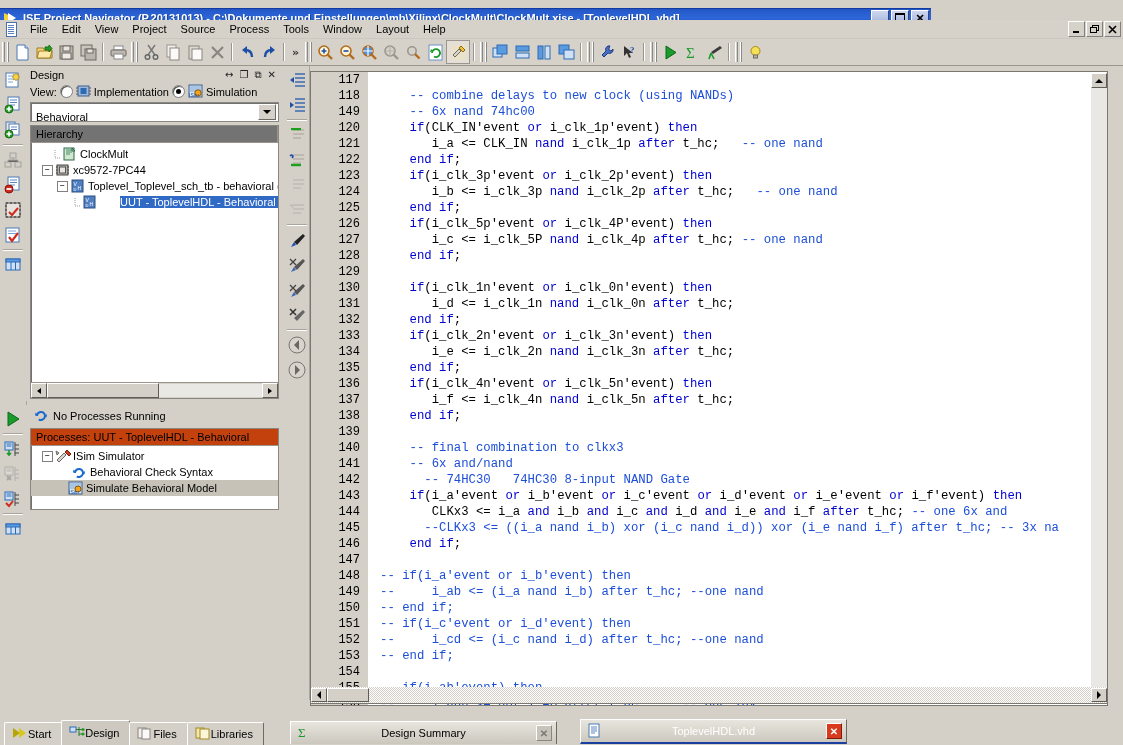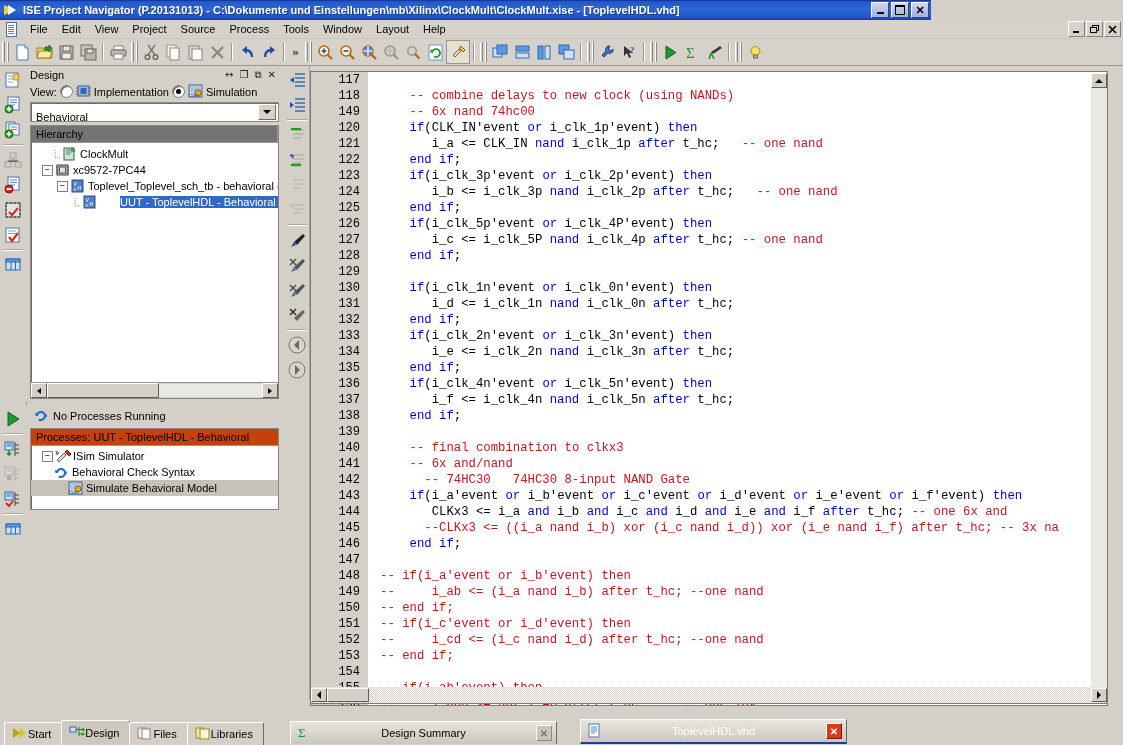--- a/index.html
+++ b/index.html
@@ -7,21 +7,21 @@
     width:1123px;height:745px;overflow:hidden;
     font-family:"Liberation Sans", sans-serif;
     font-size:11px;
     background:#d4d0c8;
     -webkit-font-smoothing:none;
   }
   #app{position:relative;width:1123px;height:745px;background:#d4d0c8;overflow:hidden;}
 
   
   .titlebar{
-    position:absolute;left:0;top:0;width:931px;height:20px;
+    position:absolute;left:0;top:8px;width:931px;height:20px;
     background:linear-gradient(to bottom,#0a2d8f 0%,#2458c8 8%,#2d66d8 48%,#1c52c0 90%,#0d3a9e 100%);
     display:flex;align-items:center;
   }
   .titlebar .tlogo{
     width:17px;height:15px;margin-left:3px;margin-right:3px;flex:none;position:relative;
   }
   .titlebar .tlogo:before{
     content:"";position:absolute;left:1px;top:2px;
     border-left:11px solid #f2d23a;border-top:5px solid transparent;border-bottom:5px solid transparent;
   }
@@ -147,21 +147,21 @@
     position:absolute;left:26px;top:5px;width:796px;height:633px;background:#fff;
     border:1px solid #7a7670;overflow:hidden;
   }
   .gutter{position:absolute;left:0;top:0;width:57px;height:100%;background:#d4d0c8;}
   .gutter .mark{position:absolute;left:0;top:0;width:5px;height:100%;background:#ece9e3;border-right:1px solid #b5b1a9;}
   .code{position:absolute;left:0;top:0;right:0;bottom:0;font-family:"Liberation Mono","DejaVu Sans Mono",monospace;font-size:12.3px;}
   .ln{height:16px;line-height:16px;display:flex;white-space:pre;}
   .ln .num{width:49px;text-align:right;padding-right:8px;color:#000;flex:none;background:#d4d0c8;font-size:12px;}
   .ln .txt{padding-left:12px;white-space:pre;}
   .kw{color:#0000d0;}
-  .cm{color:#b91c1c;}
+  .cm{color:#1d4ed8;}
   .pl{color:#000000;}
 
   .vscroll{
     position:absolute;right:0;top:1px;width:16px;height:631px;background:repeating-conic-gradient(#fff 0% 25%,#d4d0c8 0% 50%) 50%/2px 2px;
   }
   .vbtn{width:16px;height:15px;background:#d4d0c8;border:1px solid #fff;border-right-color:#5f5c56;border-bottom-color:#5f5c56;
     display:flex;align-items:center;justify-content:center;box-sizing:border-box;}
   .vbtn i{border-left:4px solid transparent;border-right:4px solid transparent;display:block;}
   .vbtn.u i{border-bottom:4px solid #000;}
   .vbtn.d i{border-top:4px solid #000;}
@@ -685,21 +685,21 @@
           <span class="expander">−</span>
           <span class="ticon">
             <svg width="17" height="14" viewBox="0 0 17 14">
                 <path d="M12 1l4 4-2 2-4-4z" fill="#c83a1e" stroke="#7a1a08"></path>
                 <path d="M9 4L2 11l2 2 7-7z" fill="#d8d4cc" stroke="#6f6b64"></path>
                 <path d="M1 2l3 2-2 2z" fill="#b5b1a9" stroke="#6f6b64"></path>
               </svg>
           </span>
           <span>ISim Simulator</span>
         </div>
-        <div class="prow" style="padding-left:12px">
+        <div class="prow" style="padding-left:30px">
           <span class="dots"></span>
           <span class="ticon">
             <svg width="14" height="14" viewBox="0 0 14 14">
                 <path d="M3 8a4 4 0 1 1 1.8 3.3" stroke="#1a6ad0" stroke-width="2" fill="none"></path>
                 <path d="M1.5 4.5l2.2 2.2L1 7.8z" fill="#1a6ad0"></path>
                 <path d="M12.5 9.5l-2.2-2.2L13 6.2z" fill="#1a6ad0"></path>
               </svg>
           </span>
           <span>Behavioral Check Syntax</span>
         </div>

